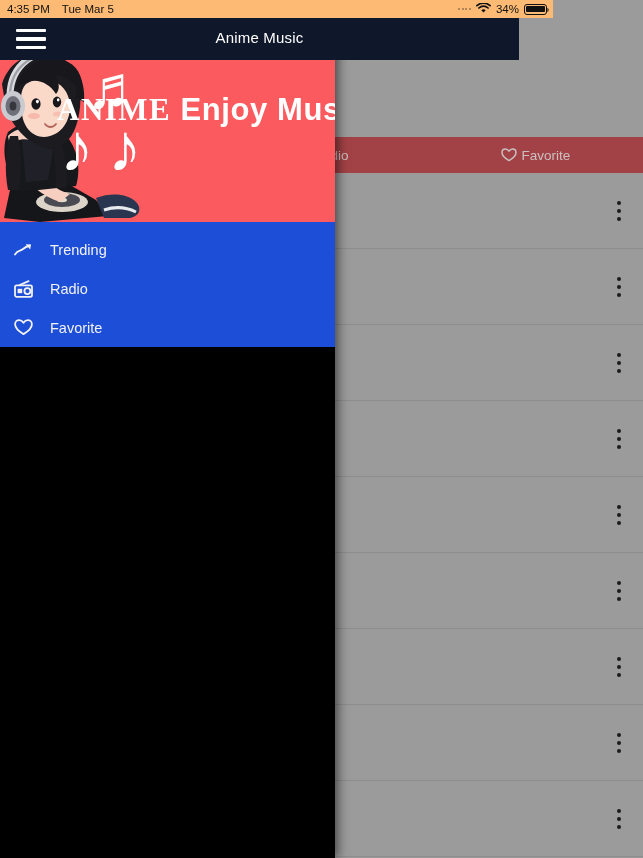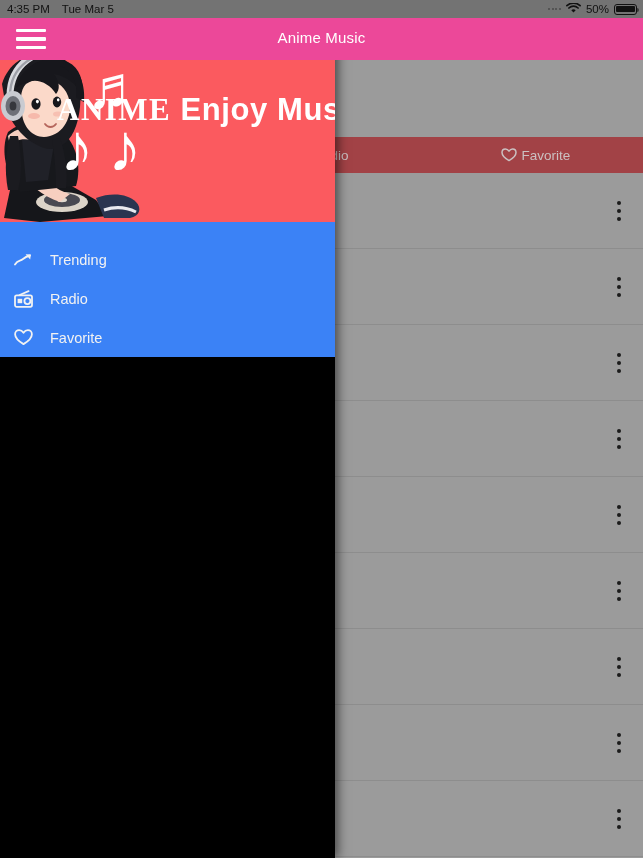--- a/index.html
+++ b/index.html
@@ -15,22 +15,22 @@
     width: 643px;
     height: 858px;
     overflow: hidden;
     background: #9b9b9b;
   }
 
   
   #status-bar {
     position: absolute;
     left: 0; top: 0;
-    width: 643px; height: 18px;
-    background: #737373;
+    width: 553px; height: 18px;
+    background: #fdba74;
     color: #111;
     font-size: 11.5px;
     display: flex;
     align-items: center;
     z-index: 60;
   }
   #status-left {
     display: flex;
     align-items: center;
     gap: 12px;
@@ -67,22 +67,22 @@
     display: block;
     height: 100%;
     background: #111;
     border-radius: 1px;
   }
 
   
   #app-bar {
     position: absolute;
     left: 0; top: 18px;
-    width: 643px; height: 42px;
-    background: #ec4899;
+    width: 519px; height: 42px;
+    background: #0f172a;
     z-index: 55;
   }
   #hamburger {
     position: absolute;
     left: 16px; top: 10px;
     width: 30px; height: 22px;
     display: flex;
     flex-direction: column;
     justify-content: space-between;
     padding: 1px 0;
@@ -213,22 +213,22 @@
   .n2 { left: 68px;  top: 0px;  font-size: 34px; }
   .n3 { left: 86px;  top: 40px; font-size: 60px; }
   .n4 { left: 60px;  top: 95px; font-size: 68px; }
   .n5 { left: 108px; top: 95px; font-size: 68px; }
 
   
   #girl { position: absolute; left: 0; top: 22px; width: 150px; height: 182px; z-index: 2; }
 
   #drawer-items {
     position: relative;
-    background: #3b82f6;
-    padding-top: 18px;
+    background: #1d4ed8;
+    padding-top: 8px;
   }
   .nav-item {
     display: flex;
     align-items: center;
     height: 39px;
     padding-left: 14px;
     cursor: pointer;
   }
   .nav-ico {
     width: 26px;
@@ -267,21 +267,21 @@
           <i></i>
           <i></i>
       </span>
       <span class="wifi-ico">
         <svg width="15" height="11" viewBox="0 0 15 11">
           <path d="M7.5 9.6 L5.3 7.2 A3.3 3.3 0 0 1 9.7 7.2 Z" fill="#111"></path>
           <path d="M2.9 5.0 A6.6 6.6 0 0 1 12.1 5.0" stroke="#111" stroke-width="1.7" fill="none" stroke-linecap="round"></path>
           <path d="M0.9 2.7 A9.6 9.6 0 0 1 14.1 2.7" stroke="#111" stroke-width="1.7" fill="none" stroke-linecap="round"></path>
         </svg>
       </span>
-      <span>50%</span>
+      <span>34%</span>
       <span class="batt">
           <span></span>
         </span>
     </div>
   </div>
 
   <div id="app-bar">
     <div id="hamburger">
       <i></i>
         <i></i>

